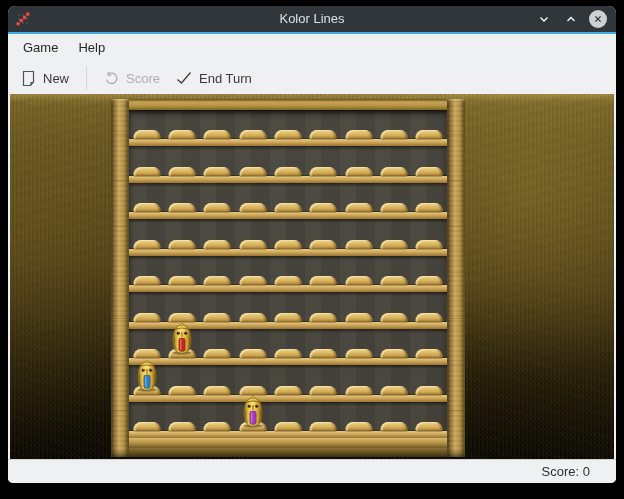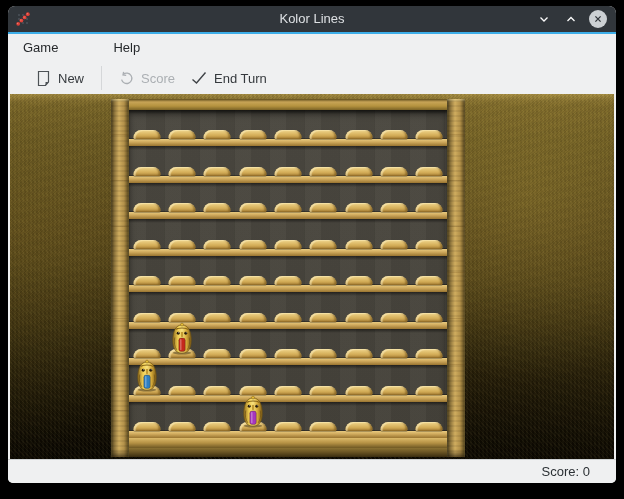--- a/index.html
+++ b/index.html
@@ -10,25 +10,25 @@
   
   .titlebar{position:relative;height:26px;background:#31363b;}
   .app-icon{position:absolute;left:7px;top:5px;width:16px;height:16px;}
   .win-title{position:absolute;left:0;right:0;top:0;height:26px;line-height:26px;text-align:center;color:#dde0e3;font-size:13px;border-radius:8px;}
   .win-controls{position:absolute;right:9px;top:0;height:26px;display:flex;align-items:center;gap:9px;}
   .wc-btn{width:18px;height:18px;display:flex;align-items:center;justify-content:center;}
   .wc-close{background:#ccd0d3;border-radius:50%;}
   .accent{height:2px;background:#3daee9;}
 
   
-  .menubar{height:28px;background:#eff0f1;display:flex;align-items:center;padding-left:5px;gap:35px;}
+  .menubar{height:28px;background:#eff0f1;display:flex;align-items:center;padding-left:5px;}
   .menu-item{padding:0 10px;font-size:13px;color:#26292c;line-height:28px;}
 
   
-  .toolbar{height:32px;background:#eff0f1;display:flex;align-items:center;padding-left:20px;}
+  .toolbar{height:32px;background:#eff0f1;display:flex;align-items:center;padding-left:5px;}
   .tool-btn{display:flex;align-items:center;gap:7px;height:28px;padding:0 8px;font-size:13px;color:#35393d;}
   .tool-btn .tb-ic{display:flex;align-items:center;justify-content:center;}
   .tool-btn.disabled{color:#abafb3;}
   .tb-sep{width:1px;height:24px;background:#d5d7d9;margin:0 9px;}
 
   
   .gameview{position:absolute;left:0;top:88px;width:608px;height:365px;background:#eff0f1;}
   .scene{position:absolute;left:2px;top:0;width:604px;height:365px;overflow:hidden;
     background:
       linear-gradient(to bottom, rgba(255,220,120,0.30) 0px, rgba(255,220,120,0.06) 7px, rgba(0,0,0,0) 12px),

